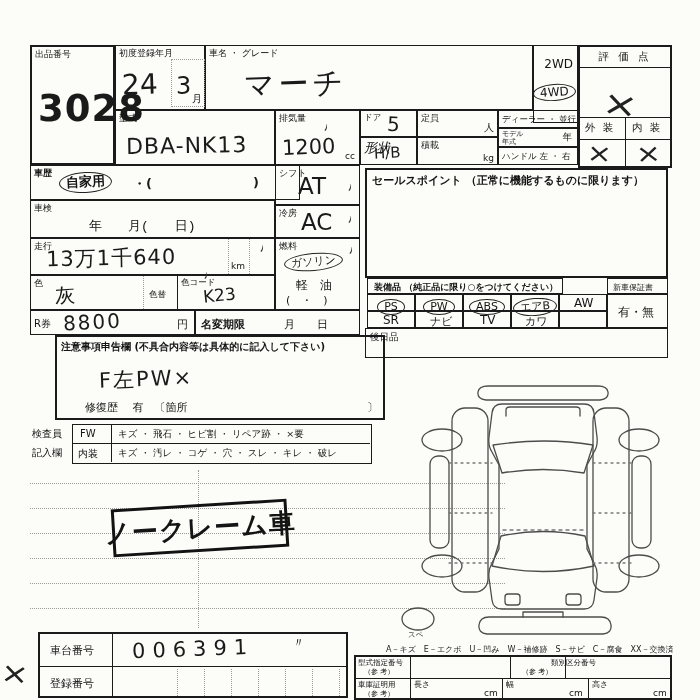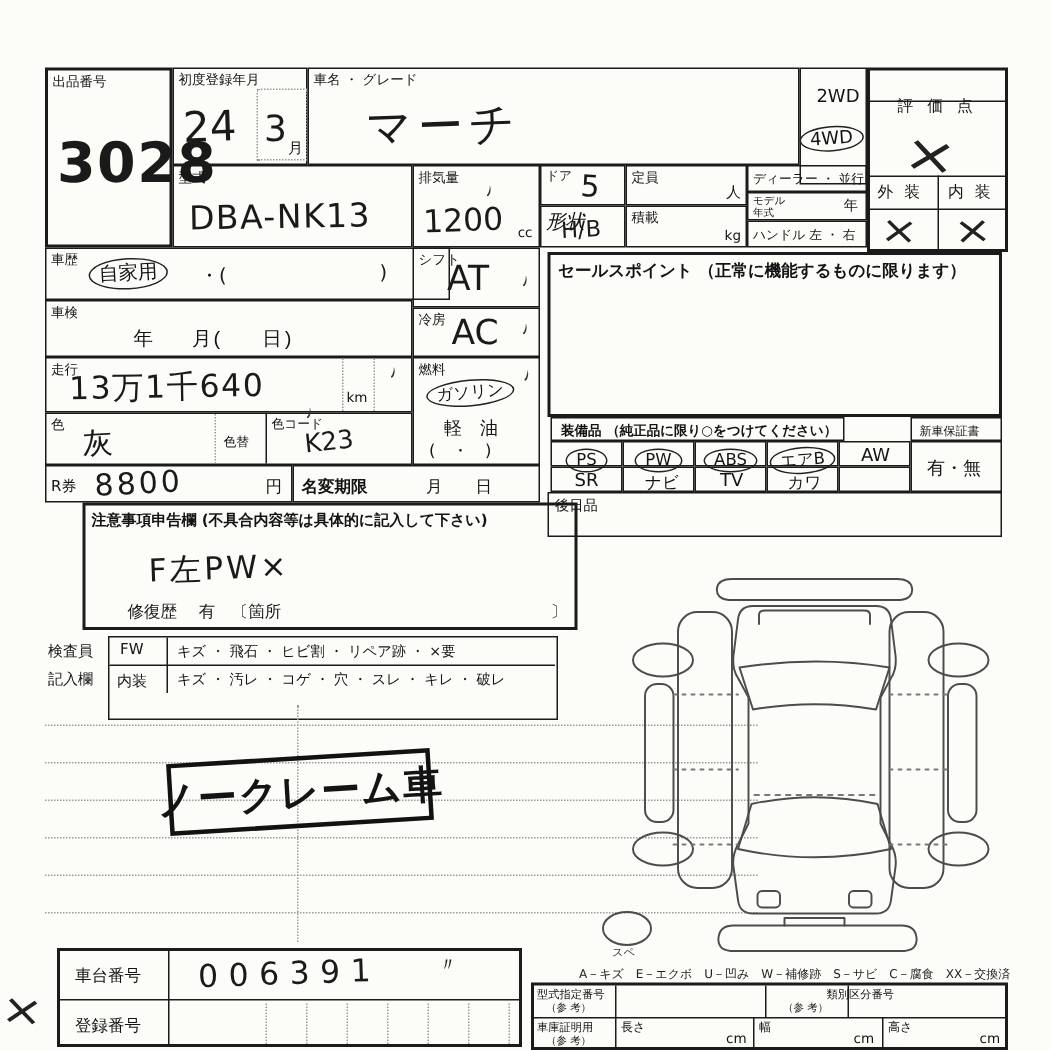--- a/index.html
+++ b/index.html
@@ -41,21 +41,21 @@
     <span class="cell-lbl">車名 ・ グレード</span>
     <span class="val hw" style="left:38px;top:18px;font-size:30px;letter-spacing:4px;transform:rotate(-2deg);">マーチ</span>
   </div>
 
   <div class="b" style="left:533px;top:45px;width:45px;height:78px;">
     <span class="val" style="right:4px;top:11px;font-size:12px;">2WD</span>
     <span class="val" style="right:1px;top:38px;font-size:12px;"><span class="circ" style="transform:rotate(-4deg);">4WD</span></span>
   </div>
 
   <div class="b bk" style="left:578px;top:45px;width:94px;height:123px;">
-    <div style="position:absolute;left:0;top:0;width:100%;height:21px;border-bottom:1.5px solid #1b1b1b;text-align:center;font-size:10.5px;letter-spacing:3px;padding-top:17px;box-sizing:border-box;">評 価 点</div>
+    <div style="position:absolute;left:0;top:0;width:100%;height:21px;border-bottom:1.5px solid #1b1b1b;text-align:center;font-size:10.5px;letter-spacing:3px;padding-top:3px;box-sizing:border-box;">評 価 点</div>
     <span class="val x" style="left:26px;top:40px;font-size:34px;transform:rotate(8deg) scaleX(1.25);">×</span>
     <div style="position:absolute;left:0;top:70px;width:100%;height:23px;border-top:1.5px solid #1b1b1b;border-bottom:1.5px solid #1b1b1b;box-sizing:border-box;">
       <span class="val" style="left:5px;top:3px;font-size:10.5px;letter-spacing:2px;">外 装</span>
       <span class="val" style="left:52px;top:3px;font-size:10.5px;letter-spacing:2px;">内 装</span>
     </div>
     <div class="vline" style="left:45px;top:70px;height:50px;"></div>
     <span class="val x" style="left:9px;top:94px;font-size:25px;transform:rotate(4deg) scaleX(1.2);">×</span>
     <span class="val x" style="left:58px;top:94px;font-size:25px;transform:rotate(-3deg) scaleX(1.2);">×</span>
   </div>
 
@@ -93,21 +93,21 @@
   </div>
   <div class="b" style="left:498px;top:128px;width:80px;height:19px;">
     <span class="val" style="left:3px;top:0px;font-size:7px;">モデル</span>
     <span class="val" style="left:3px;top:8px;font-size:7px;">年式</span>
     <span class="val" style="right:5px;bottom:2px;font-size:9.5px;">年</span>
   </div>
   <div class="b" style="left:498px;top:147px;width:80px;height:18px;">
     <span class="val" style="left:3px;top:3px;font-size:8.5px;">ハンドル 左 ・ 右</span>
   </div>
 
-  <div class="b" style="left:30px;top:165px;width:270px;height:35px;">
+  <div class="b" style="left:30px;top:165px;width:270px;height:35px;font-weight:bold;">
     <span class="cell-lbl">車歴</span>
     <span class="val" style="left:28px;top:6px;font-size:13px;"><span class="circ" style="transform:rotate(-3deg);">自家用</span></span>
     <span class="val hw" style="left:102px;top:9px;font-size:13px;">・(</span>
     <span class="val hw" style="left:222px;top:9px;font-size:13px;">)</span>
   </div>
 
   <div class="b" style="left:30px;top:200px;width:245px;height:38px;font-family:Liberation Mono, monospace;">
     <span class="cell-lbl">車検</span>
     <span class="val" style="left:58px;top:16px;font-size:13px;">年　　月(　　日)</span>
   </div>
@@ -161,21 +161,21 @@
 
   <div class="b b2" style="left:30px;top:335px;width:330px;height:85px;margin-left:25px;">
     <span class="val" style="left:4px;top:3px;font-size:10px;font-weight:bold;">注意事項申告欄 (不具合内容等は具体的に記入して下さい)</span>
     <span class="val hw" style="left:42px;top:28px;font-size:21px;letter-spacing:2px;transform:rotate(-2deg);">F左PW×</span>
     <span class="val" style="left:28px;top:63px;font-size:11px;">修復歴　 有　〔箇所</span>
     <span class="val" style="left:310px;top:63px;font-size:11px;">〕</span>
   </div>
 
   <span class="val" style="left:32px;top:427px;font-size:10px;">検査員</span>
   <span class="val" style="left:32px;top:446px;font-size:10px;">記入欄</span>
-  <div class="b" style="left:72px;top:424px;width:300px;height:56px;">
+  <div class="b" style="left:72px;top:424px;width:300px;height:40px;">
     <div class="vline" style="left:38px;top:0;height:37px;"></div>
     <div class="hline" style="left:0;top:18px;width:297px;"></div>
     <span class="val" style="left:7px;top:3px;font-size:10px;">FW</span>
     <span class="val" style="left:45px;top:3px;font-size:9.5px;">キズ ・ 飛石 ・ ヒビ割 ・ リペア跡 ・ ×要</span>
     <span class="val" style="left:5px;top:22px;font-size:10px;">内装</span>
     <span class="val" style="left:45px;top:22px;font-size:9.5px;">キズ ・ 汚レ ・ コゲ ・ 穴 ・ スレ ・ キレ ・ 破レ</span>
   </div>
 
   <div>
     <div class="dot" style="left:30px;top:483px;width:475px;"></div>

